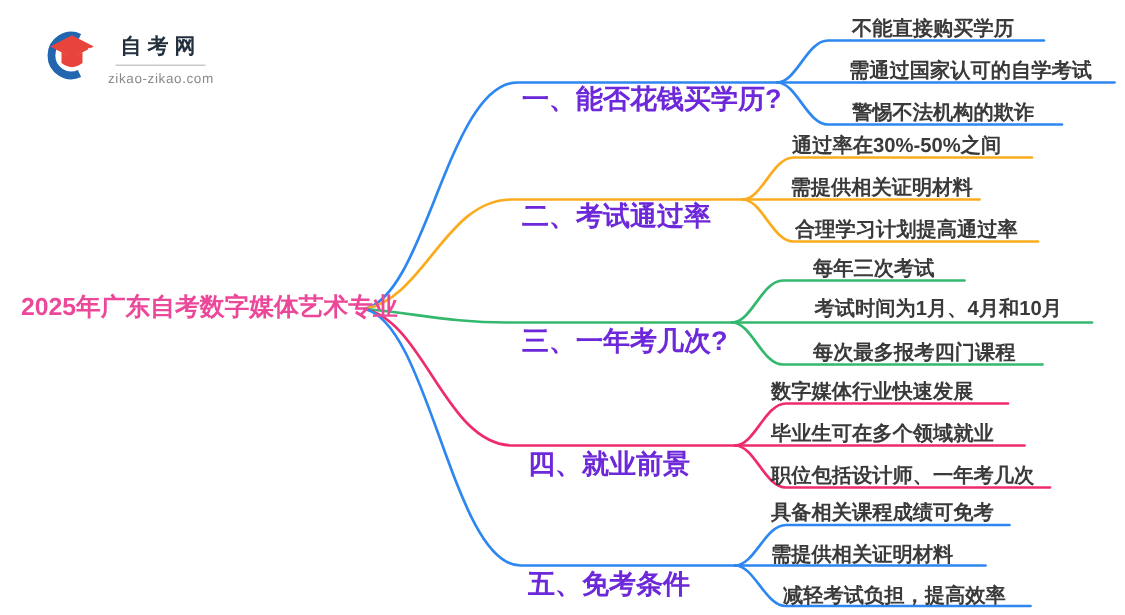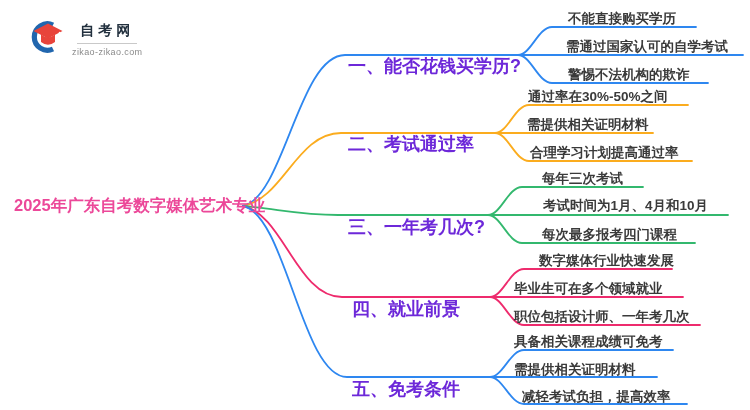--- a/index.html
+++ b/index.html
@@ -91,21 +91,21 @@
   <div class="label leaf-label" style="left:568px;top:65px;">警惕不法机构的欺诈</div>
 
   <div class="label leaf-label" style="left:528px;top:87px;">通过率在30%-50%之间</div>
   <div class="label leaf-label" style="left:527px;top:115px;">需提供相关证明材料</div>
   <div class="label leaf-label" style="left:530px;top:143px;">合理学习计划提高通过率</div>
 
   <div class="label leaf-label" style="left:542px;top:169px;">每年三次考试</div>
   <div class="label leaf-label" style="left:543px;top:196px;">考试时间为1月、4月和10月</div>
   <div class="label leaf-label" style="left:542px;top:225px;">每次最多报考四门课程</div>
 
-  <div class="label leaf-label" style="left:514px;top:251px;margin-left:25px;">数字媒体行业快速发展</div>
+  <div class="label leaf-label" style="left:514px;top:251px;">数字媒体行业快速发展</div>
   <div class="label leaf-label" style="left:514px;top:279px;">毕业生可在多个领域就业</div>
   <div class="label leaf-label" style="left:514px;top:307px;">职位包括设计师、一年考几次</div>
 
   <div class="label leaf-label" style="left:514px;top:332px;">具备相关课程成绩可免考</div>
   <div class="label leaf-label" style="left:514px;top:360px;">需提供相关证明材料</div>
   <div class="label leaf-label" style="left:522px;top:387px;">减轻考试负担，提高效率</div>
 
 </div>
 
 </body></html>

